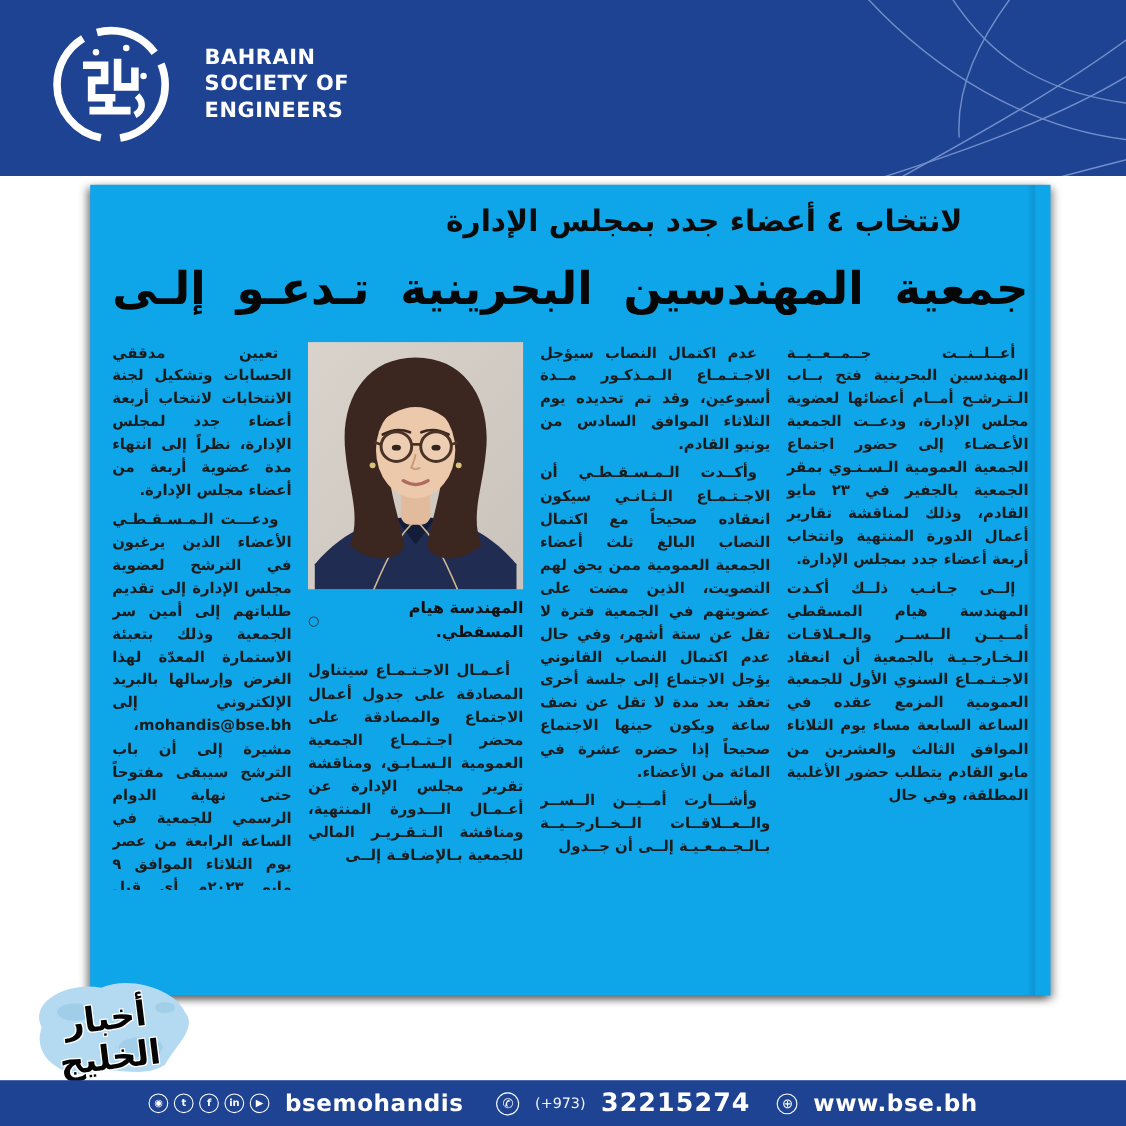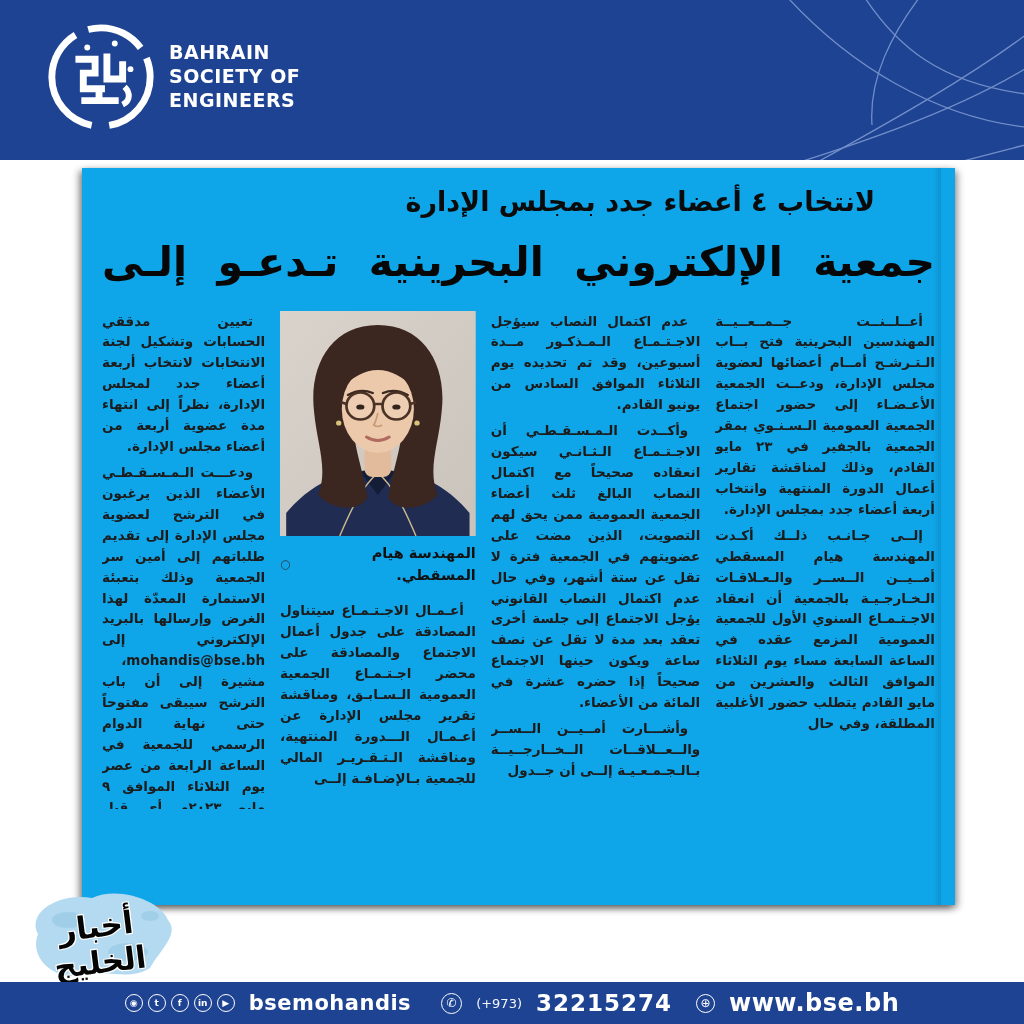--- a/index.html
+++ b/index.html
@@ -2,21 +2,21 @@
 <html lang="ar"><head>
 <meta charset="utf-8">
 <style>
   html,body{margin:0;padding:0;background:#ffffff;}
   .page{position:relative;width:1024px;height:1024px;background:#ffffff;overflow:hidden;
         font-family:"DejaVu Sans",sans-serif;}
 
   
   .top-band{position:absolute;left:0;top:0;width:1024px;height:160px;background:#1e4392;overflow:hidden;}
   .swoosh{position:absolute;right:0;top:0;}
-  .brand{position:absolute;left:42px;top:18px;display:flex;align-items:center;gap:9px;}
+  .brand{position:absolute;left:42px;top:18px;display:flex;align-items:center;gap:26px;}
   .bse-logo{width:118px;height:118px;flex:0 0 auto;}
   .brand-name{color:#fff;font-weight:bold;font-size:19px;line-height:1.25;letter-spacing:.5px;
               font-family:"DejaVu Sans",sans-serif;}
 
   
   .clipping{position:absolute;left:82px;top:168px;width:873px;height:737px;background:#0ea5e9;
             box-shadow:-3px 3px 7px rgba(0,0,0,.45), 3px 3px 7px rgba(0,0,0,.35);
             padding:14px 20px 6px 20px;box-sizing:border-box;direction:rtl;}
   .clipping:after{content:"";position:absolute;top:0;right:14px;width:8px;height:100%;
             background:linear-gradient(90deg,rgba(0,0,0,0) ,rgba(0,0,0,.10));pointer-events:none;}
@@ -50,21 +50,21 @@
   .ic{width:18px;height:18px;border:1.4px solid #fff;border-radius:50%;display:flex;
       align-items:center;justify-content:center;font-size:9px;font-weight:bold;color:#fff;
       box-sizing:border-box;line-height:1;}
   .handle{font-weight:bold;font-size:21px;letter-spacing:.5px;}
   .wa{width:21px;height:21px;border:1.5px solid #fff;border-radius:50%;display:flex;align-items:center;
       justify-content:center;font-size:12px;color:#fff;box-sizing:border-box;margin-left:16px;}
   .phone-code{font-size:13px;opacity:.95;}
   .phone{font-weight:bold;font-size:23px;letter-spacing:1px;text-align:center;}
   .globe{width:19px;height:19px;border:1.4px solid #fff;border-radius:50%;display:flex;align-items:center;
       justify-content:center;font-size:12px;color:#fff;box-sizing:border-box;margin-left:10px;}
-  .site{font-weight:bold;font-size:24px;letter-spacing:.5px;}
+  .site{font-weight:bold;font-size:21px;letter-spacing:.5px;}
 </style>
 </head>
 <body>
 
 <div class="page">
 
   <header class="top-band">
     <svg class="swoosh" width="600" height="160" viewBox="0 0 600 160">
       <g fill="none" stroke="#8ea8dc" stroke-width="1.3" opacity="0.75">
         <path d="M430,-20 C470,50 520,85 610,95"></path>
@@ -95,21 +95,21 @@
         <div>BAHRAIN</div>
         <div>SOCIETY OF</div>
         <div>ENGINEERS</div>
       </div>
     </div>
   </header>
 
   <article class="clipping">
     <div class="kicker">لانتخاب ٤ أعضاء جدد بمجلس الإدارة</div>
     <h1 class="headline">
-      <span class="hl">جمعية الإلكتروني البحرينية تـدعـو إلـى</span>
+      <span class="hl">جمعية المهندسين البحرينية تـدعـو إلـى</span>
     </h1>
 
     <div class="cols">
 
       <div class="col">
         <p>أعــلــنــت جــمــعــيــة المهندسين البحرينية فتح بــاب الـتـرشـح أمــام أعضائها لعضوية مجلس الإدارة، ودعــت الجمعية الأعـضـاء إلى حضور اجتماع الجمعية العمومية الـسـنـوي بمقر الجمعية بالجفير في ٢٣ مايو القادم، وذلك لمناقشة تقارير أعمال الدورة المنتهية وانتخاب أربعة أعضاء جدد بمجلس الإدارة.</p>
         <p>إلــى جـانـب ذلــك أكـدت المهندسة هيام المسقطي أمــيــن الــســر والـعـلاقـات الـخـارجـيـة بالجمعية أن انعقاد الاجـتـمـاع السنوي الأول للجمعية العمومية المزمع عقده في الساعة السابعة مساء يوم الثلاثاء الموافق الثالث والعشرين من مايو القادم يتطلب حضور الأغلبية المطلقة، وفي حال</p>
       </div>
 
       <div class="col">

